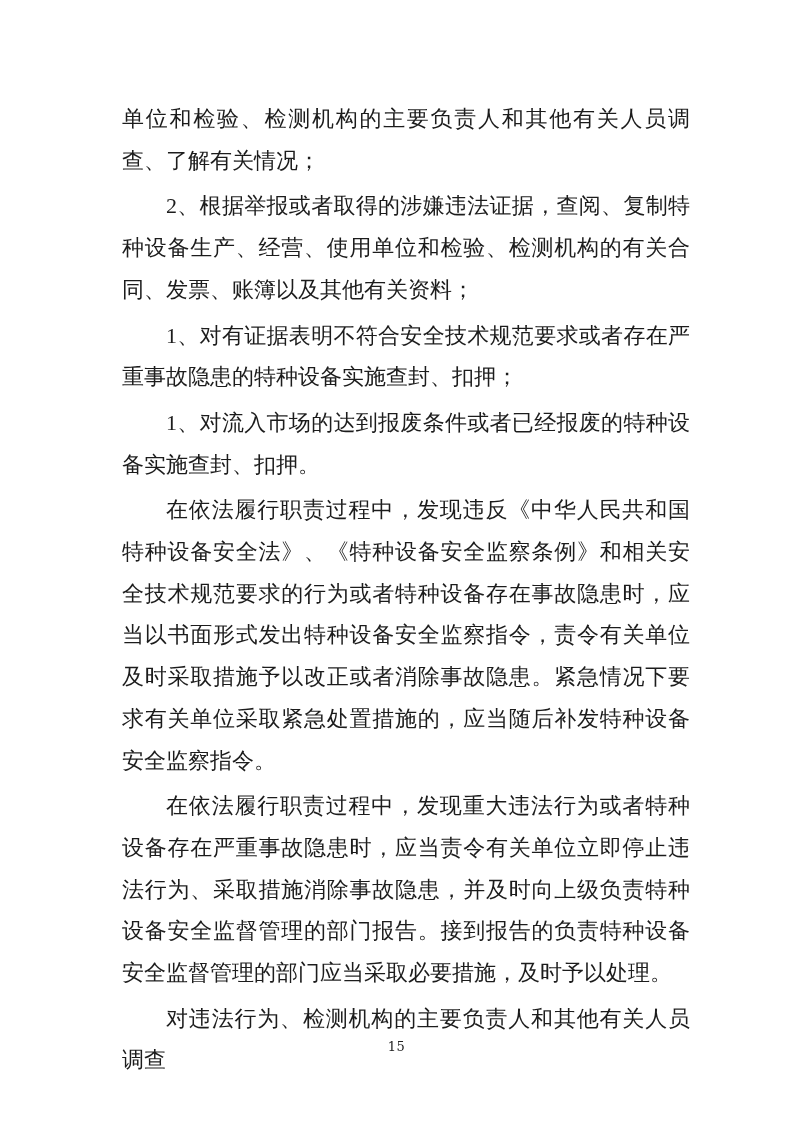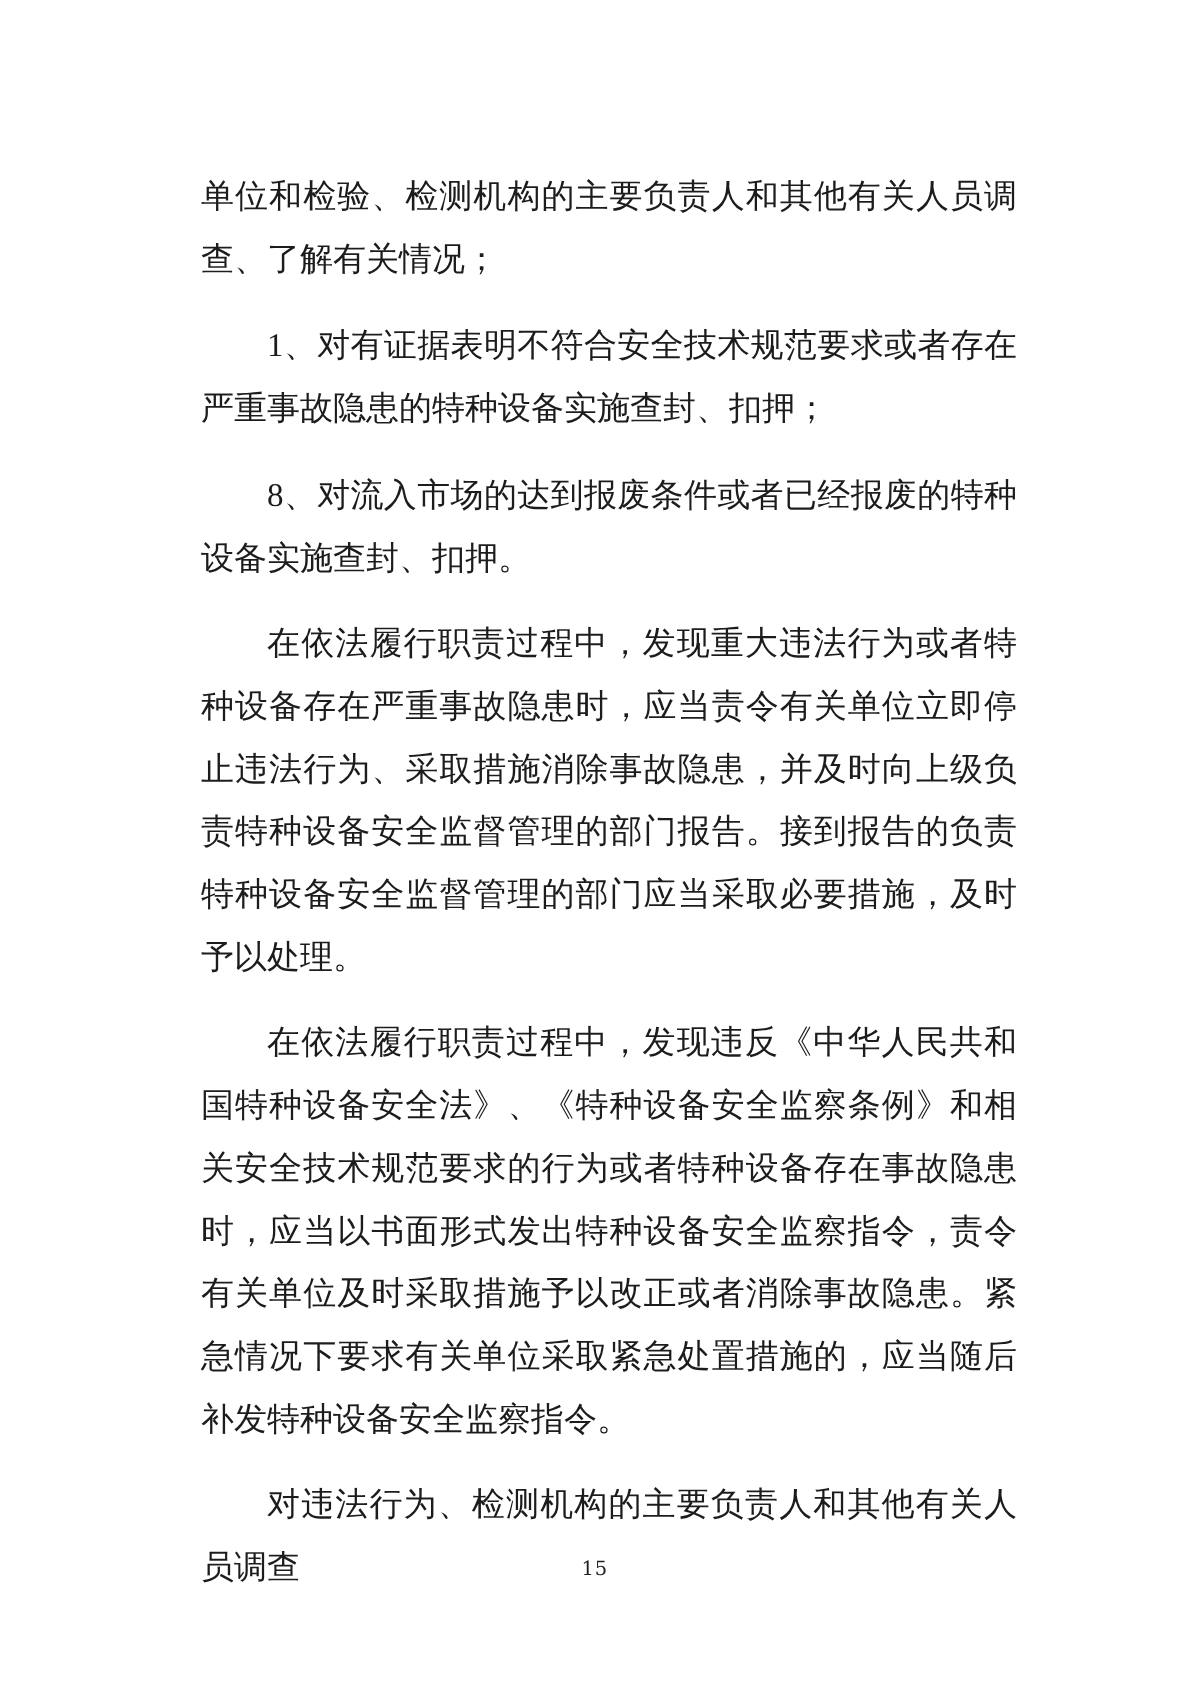--- a/index.html
+++ b/index.html
@@ -21,21 +21,21 @@
     top: 94px;
     width: 576px;
     color: #1c1c1c;
     font-size: 22px;
     line-height: 41.7px;
     text-align: justify;
     text-justify: inter-ideograph;
     word-break: break-all;
   }
   .content p {
-    margin: 16px;
+    margin: 4px;
     padding: 0;
   }
   .content p.indent {
     text-indent: 2em;
   }
   .content p.heading {
     font-family: "Liberation Sans", "DejaVu Sans", sans-serif;
     font-weight: bold;
   }
   .footer {
@@ -49,20 +49,21 @@
     font-size: 13px;
     letter-spacing: 0.5px;
   }
 </style>
 </head>
 <body>
 
 <div class="page">
   <div class="content">
       <p class="body">单位和检验、检测机构的主要负责人和其他有关人员调查、了解有关情况；</p>
+      <p class="body indent">2、根据举报或者取得的涉嫌违法证据，查阅、复制特种设备生产、经营、使用单位和检验、检测机构的有关合同、发票、账簿以及其他有关资料；</p>
       <p class="body indent">1、对有证据表明不符合安全技术规范要求或者存在严重事故隐患的特种设备实施查封、扣押；</p>
-      <p class="body indent">8、对流入市场的达到报废条件或者已经报废的特种设备实施查封、扣押。</p>
+      <p class="body indent">1、对流入市场的达到报废条件或者已经报废的特种设备实施查封、扣押。</p>
+      <p class="body indent">在依法履行职责过程中，发现违反《中华人民共和国特种设备安全法》、《特种设备安全监察条例》和相关安全技术规范要求的行为或者特种设备存在事故隐患时，应当以书面形式发出特种设备安全监察指令，责令有关单位及时采取措施予以改正或者消除事故隐患。紧急情况下要求有关单位采取紧急处置措施的，应当随后补发特种设备安全监察指令。</p>
       <p class="body indent">在依法履行职责过程中，发现重大违法行为或者特种设备存在严重事故隐患时，应当责令有关单位立即停止违法行为、采取措施消除事故隐患，并及时向上级负责特种设备安全监督管理的部门报告。接到报告的负责特种设备安全监督管理的部门应当采取必要措施，及时予以处理。</p>
-      <p class="body indent">在依法履行职责过程中，发现违反《中华人民共和国特种设备安全法》、《特种设备安全监察条例》和相关安全技术规范要求的行为或者特种设备存在事故隐患时，应当以书面形式发出特种设备安全监察指令，责令有关单位及时采取措施予以改正或者消除事故隐患。紧急情况下要求有关单位采取紧急处置措施的，应当随后补发特种设备安全监察指令。</p>
       <p class="body indent">对违法行为、检测机构的主要负责人和其他有关人员调查</p>
     </div>
   <div class="footer">15</div>
 </div>
 
 </body></html>

